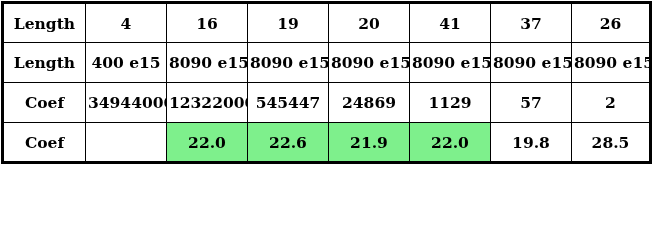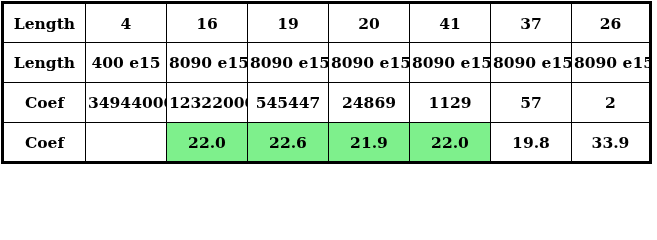--- a/index.html
+++ b/index.html
@@ -114,18 +114,18 @@
       </tr>
 
       <tr>
         <td class="rowhead">Coef</td>
         <td class="empty"></td>
         <td class="hl">22.0</td>
         <td class="hl">22.6</td>
         <td class="hl">21.9</td>
         <td class="hl">22.0</td>
         <td>19.8</td>
-        <td>33.9</td>
+        <td>28.5</td>
       </tr>
 
     </tbody>
   </table>
 </div>
 
 </body></html>

